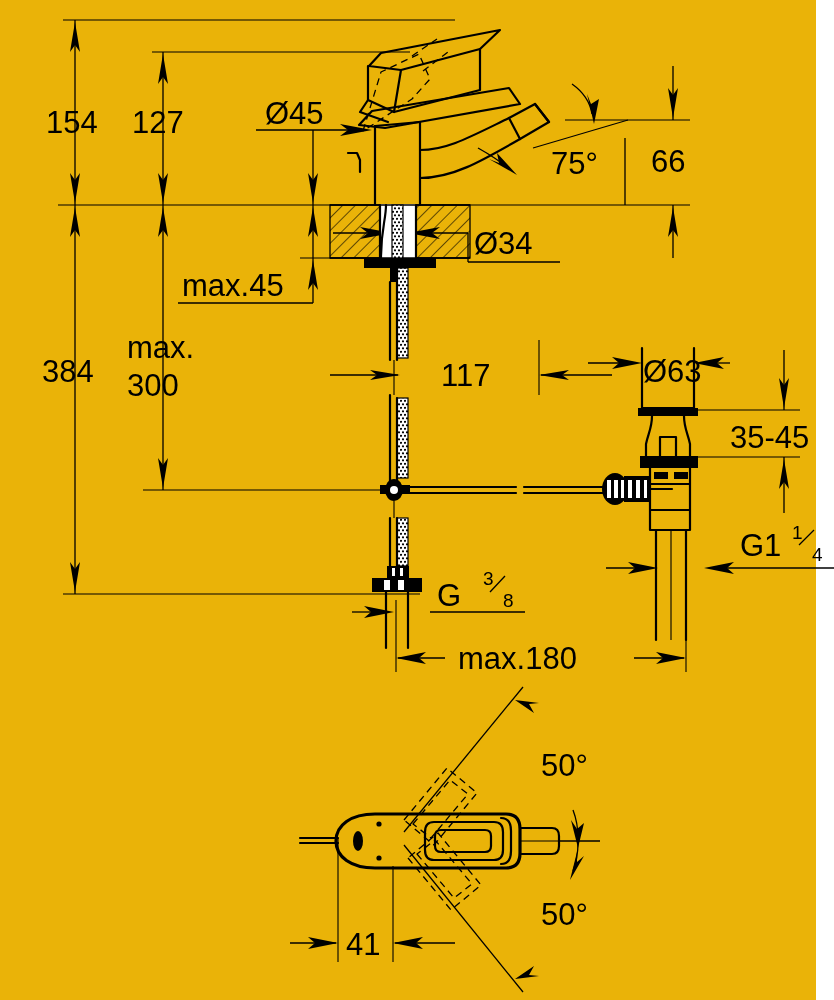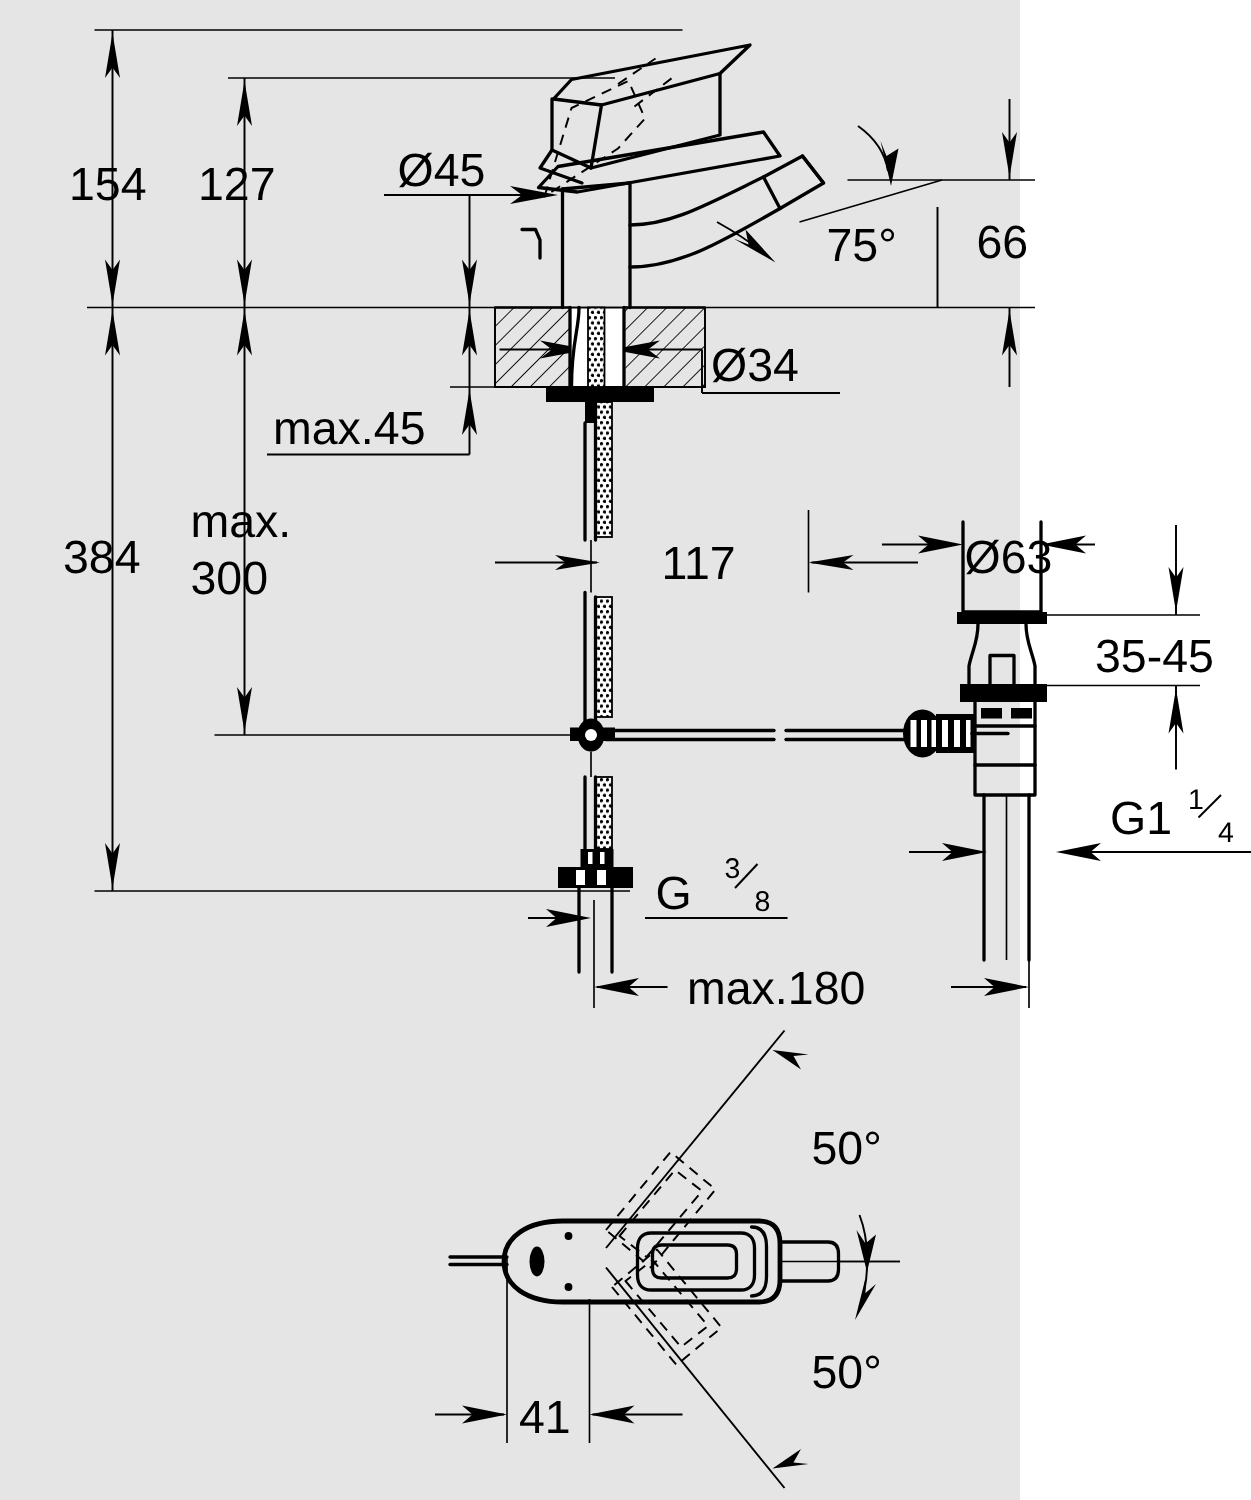--- a/index.html
+++ b/index.html
@@ -8,23 +8,23 @@
     background: #ffffff;
   }
   body {
     width: 834px;
     height: 1000px;
     font-family: "Liberation Sans", sans-serif;
     overflow: hidden;
   }
   #sheet {
     position: relative;
-    width: 680px;
+    width: 816px;
     height: 1000px;
-    background: #e5e5e5;
+    background: #eab308;
   }
   svg.drawing {
     position: absolute;
     left: 0;
     top: 0;
     width: 834px;
     height: 1000px;
     display: block;
   }
   .ln      { stroke: #000; stroke-width: 1.3; fill: none; }

